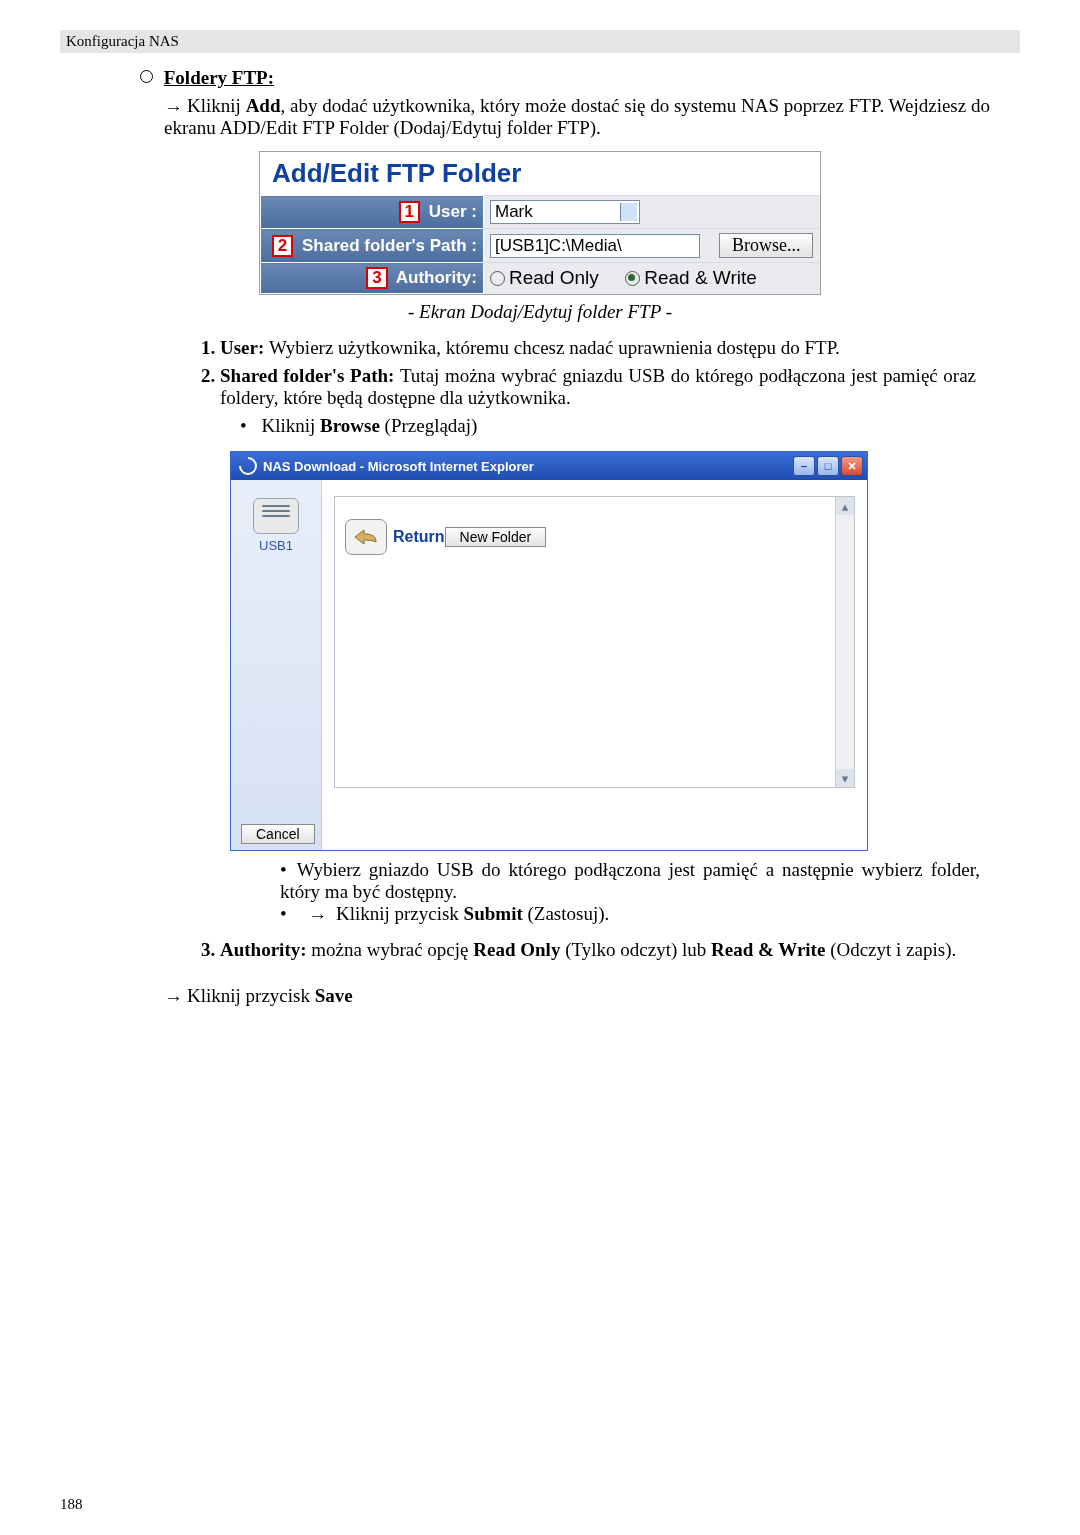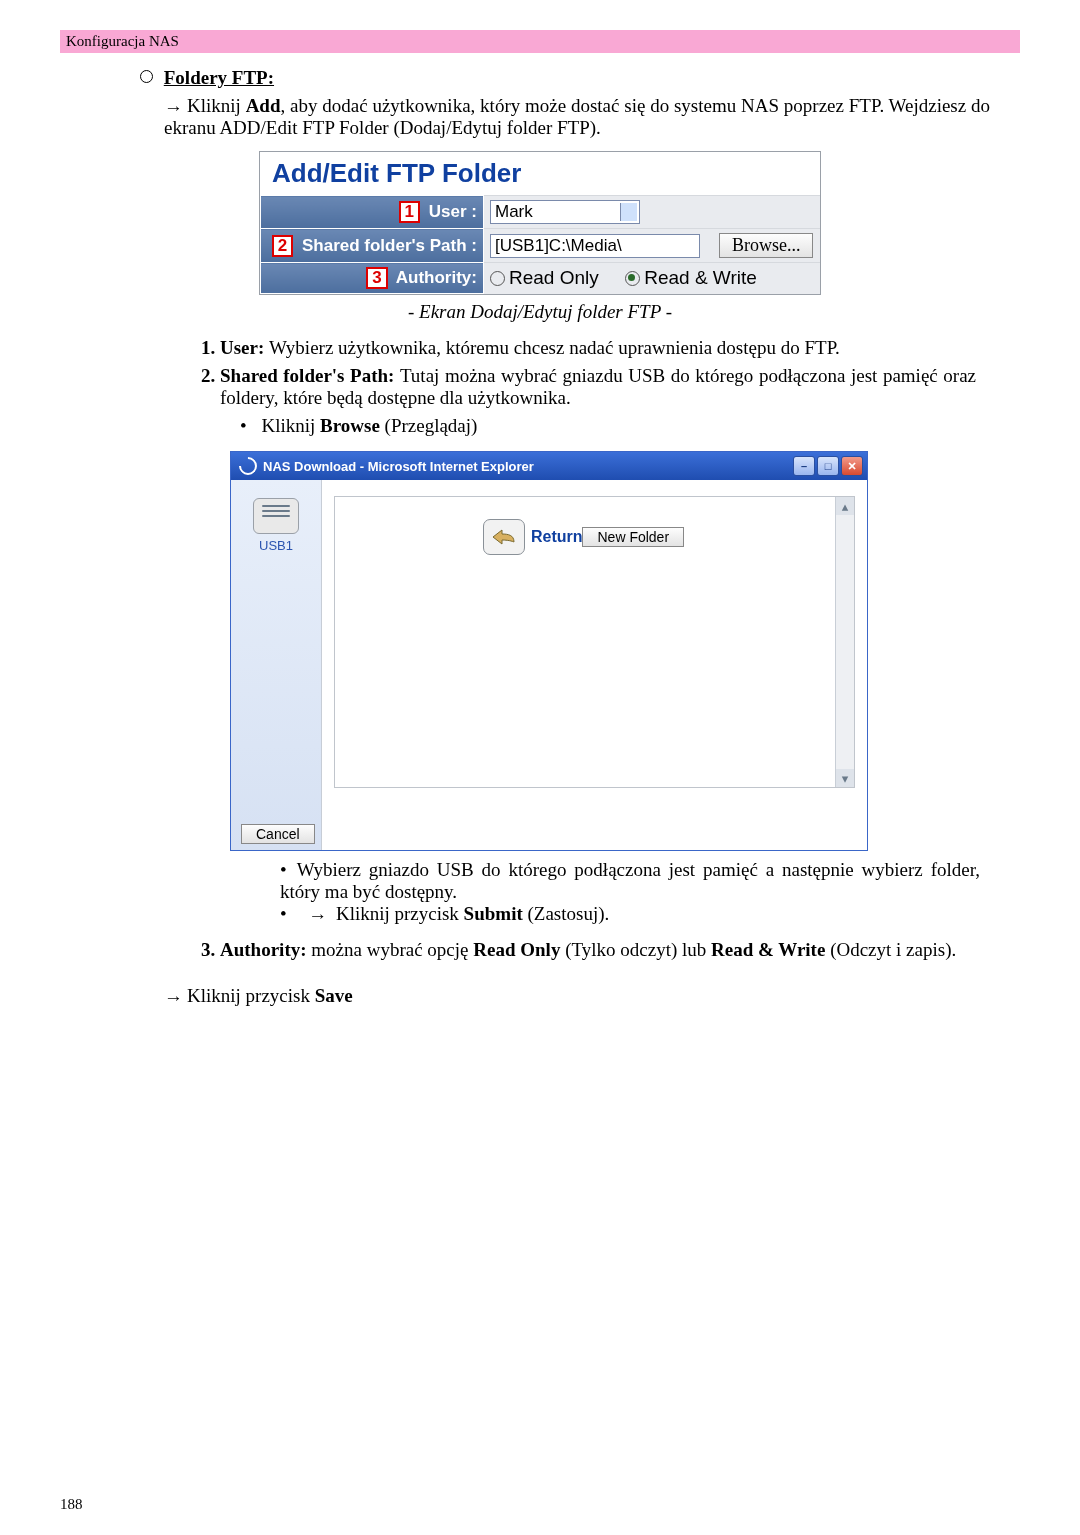--- a/index.html
+++ b/index.html
@@ -10,21 +10,21 @@
     color: #000;
   }
   .page {
     width: 1080px;
     min-height: 1535px;
     padding: 30px 60px 40px 60px;
     box-sizing: border-box;
     position: relative;
   }
   .header-band {
-    background: #f9a8d4;
+    background: #e5e5e5;
     font-size: 15px;
     padding: 3px 6px;
     margin-bottom: 14px;
   }
   .indent1 { margin-left: 80px; }
   .indent2 { margin-left: 104px; }
   .bullet-circle::before {
     content: "";
     display: inline-block;
     width: 11px; height: 11px;
@@ -140,21 +140,21 @@
     width:44px;height:34px;margin:18px auto 4px auto;
     background:#e9e9e9;border:1px solid #9aa0a8;border-radius:6px;
     position:relative;
   }
   .usb-icon::after{content:"";position:absolute;left:8px;top:6px;width:28px;height:2px;background:#6a7a8a;border-radius:1px;box-shadow:0 5px 0 #6a7a8a,0 10px 0 #6a7a8a;}
   .usb-label { color:#2c55b0; font-size:13px;}
   .ie-icon{width:14px;height:14px;display:inline-block;border:2px solid #fff;border-left-color:transparent;border-radius:50%;transform:rotate(45deg);margin-right:6px;position:relative;}
   .fig2-main { flex:1; padding:10px 12px; position:relative;}
   .fig2 .fld {border:1px solid #7a8aab;background:#fff;font-size:14px;padding:1px 4px;width:290px;display:inline-block;}
   .sbtn { border:1px solid #888;background:linear-gradient(#fdfdfd,#e3e3e3);padding:1px 14px;font-size:14px;}
-  .return-row{display:flex;align-items:center;border-bottom:0px;margin-top:14px;justify-content:center;}
+  .return-row{display:flex;align-items:center;border-bottom:0px;margin-top:14px;justify-content:flex-start;}
   .return-link{color:#1040a0;font-weight:bold;font-size:16px;display:flex;align-items:center;}
   .return-icon{width:40px;height:34px;border:1px solid #8a9198;border-radius:7px;margin-right:6px;display:flex;align-items:center;justify-content:center;background:#f2f2f2;}
   .return-icon svg{width:28px;height:20px;}
   .fig2-filepane{border:1px solid #c0c5cc;background:#fff;height:290px;margin-top:6px;position:relative;}
   .fig2-filepane .scroll-stub{position:absolute;right:0;top:0;bottom:0;width:18px;background:#eef0f3;border-left:1px solid #c8ced6;}
   .fig2-filepane .scroll-stub .up,.fig2-filepane .scroll-stub .dn{position:absolute;left:0;width:18px;height:18px;background:#dee3ea;display:flex;align-items:center;justify-content:center;color:#6a7a8a;}
   .fig2-filepane .scroll-stub .up{top:0;} .fig2-filepane .scroll-stub .dn{bottom:0;}
   .cancel-bl {position:absolute;left:10px;bottom:8px;}
   .cursor { position:absolute; width:14px;height:18px; }
   .cursor svg{width:14px;height:18px;}

